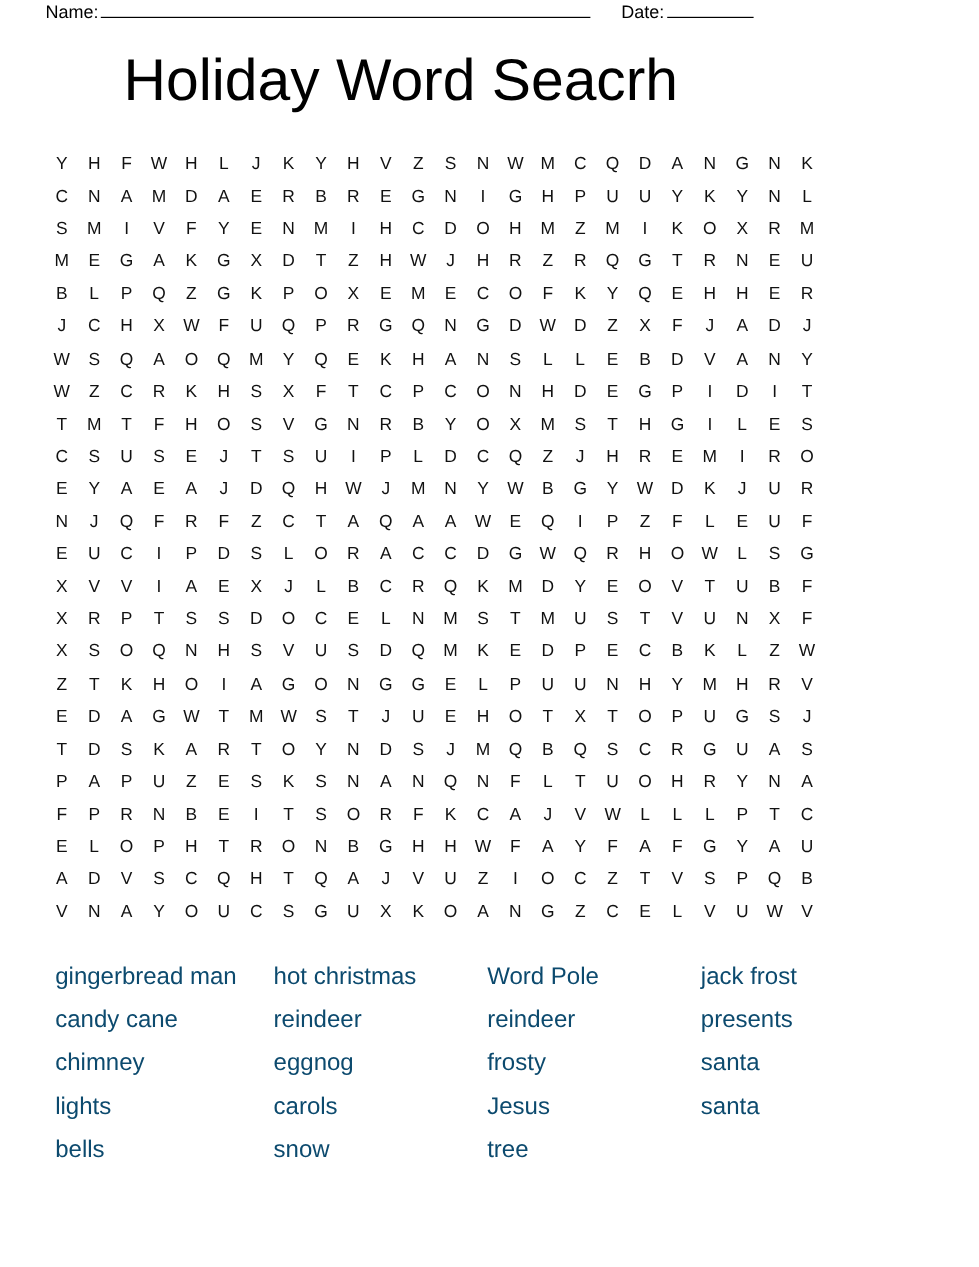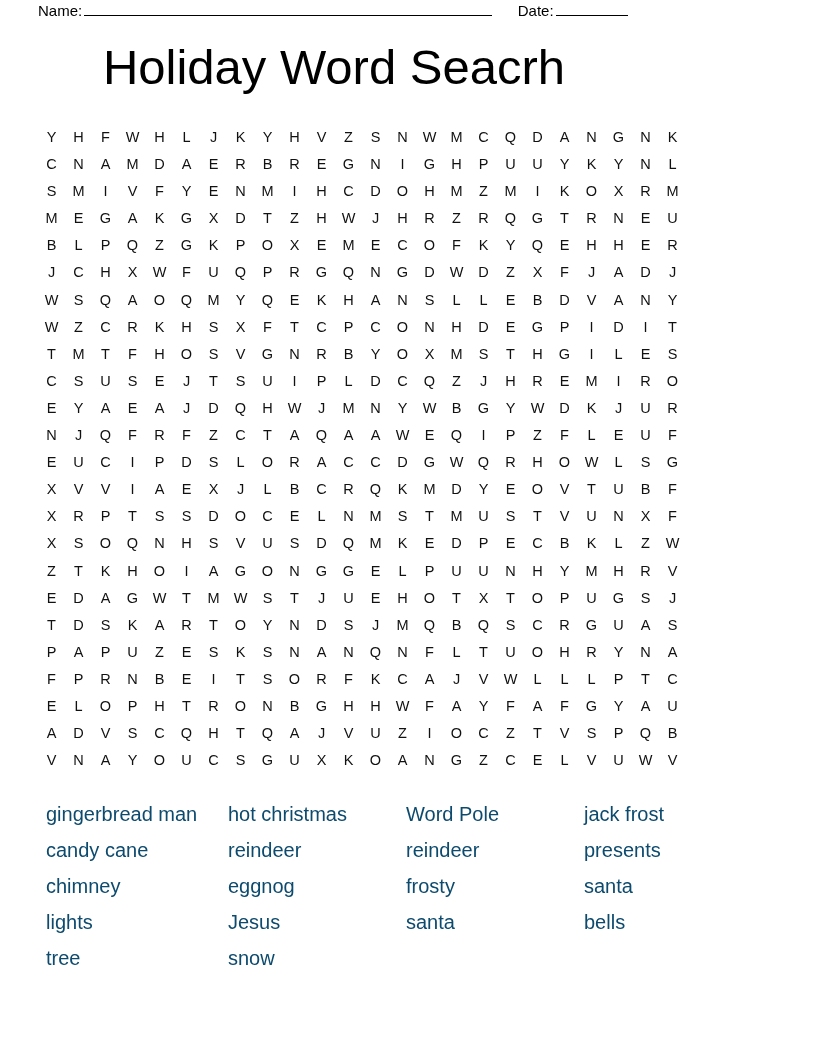--- a/index.html
+++ b/index.html
@@ -687,20 +687,21 @@
       <div class="word">jack frost</div>
       <div class="word">candy cane</div>
       <div class="word">reindeer</div>
       <div class="word">reindeer</div>
       <div class="word">presents</div>
       <div class="word">chimney</div>
       <div class="word">eggnog</div>
       <div class="word">frosty</div>
       <div class="word">santa</div>
       <div class="word">lights</div>
+      <div class="word">carols</div>
       <div class="word">Jesus</div>
       <div class="word">santa</div>
       <div class="word">bells</div>
+      <div class="word">snow</div>
       <div class="word">tree</div>
-      <div class="word">snow</div>
     </div>
 
 </div>
 
 </body></html>

